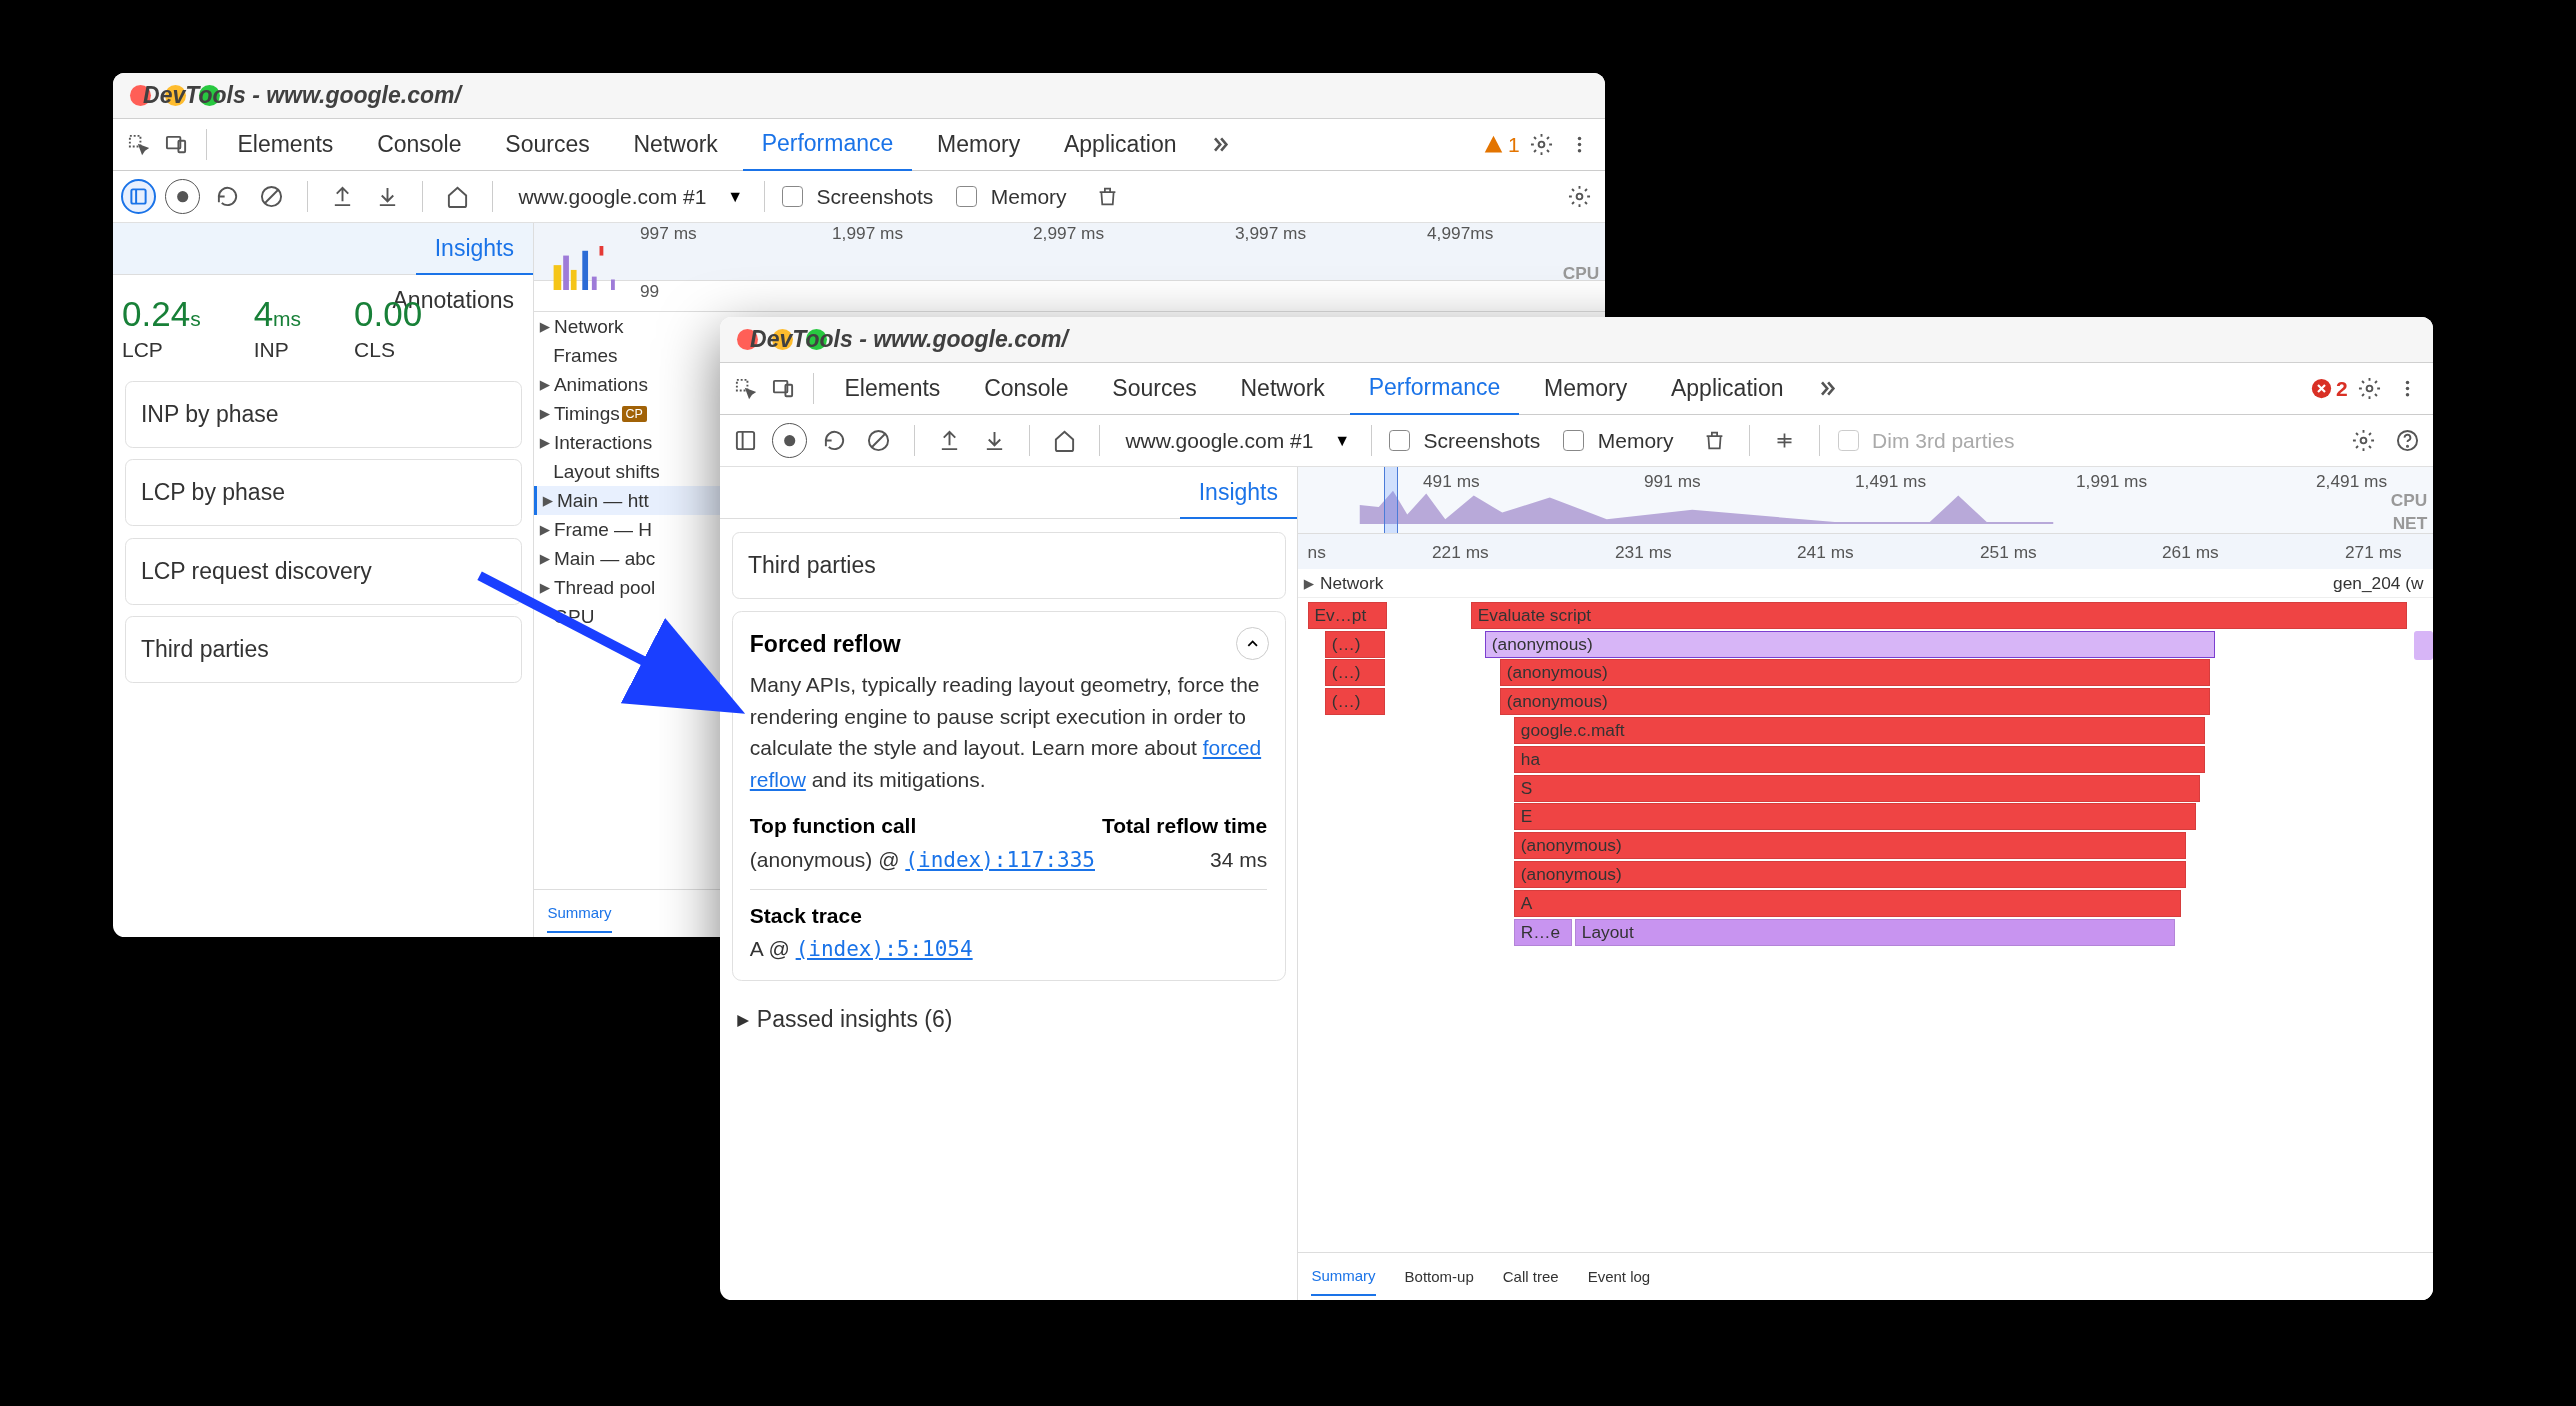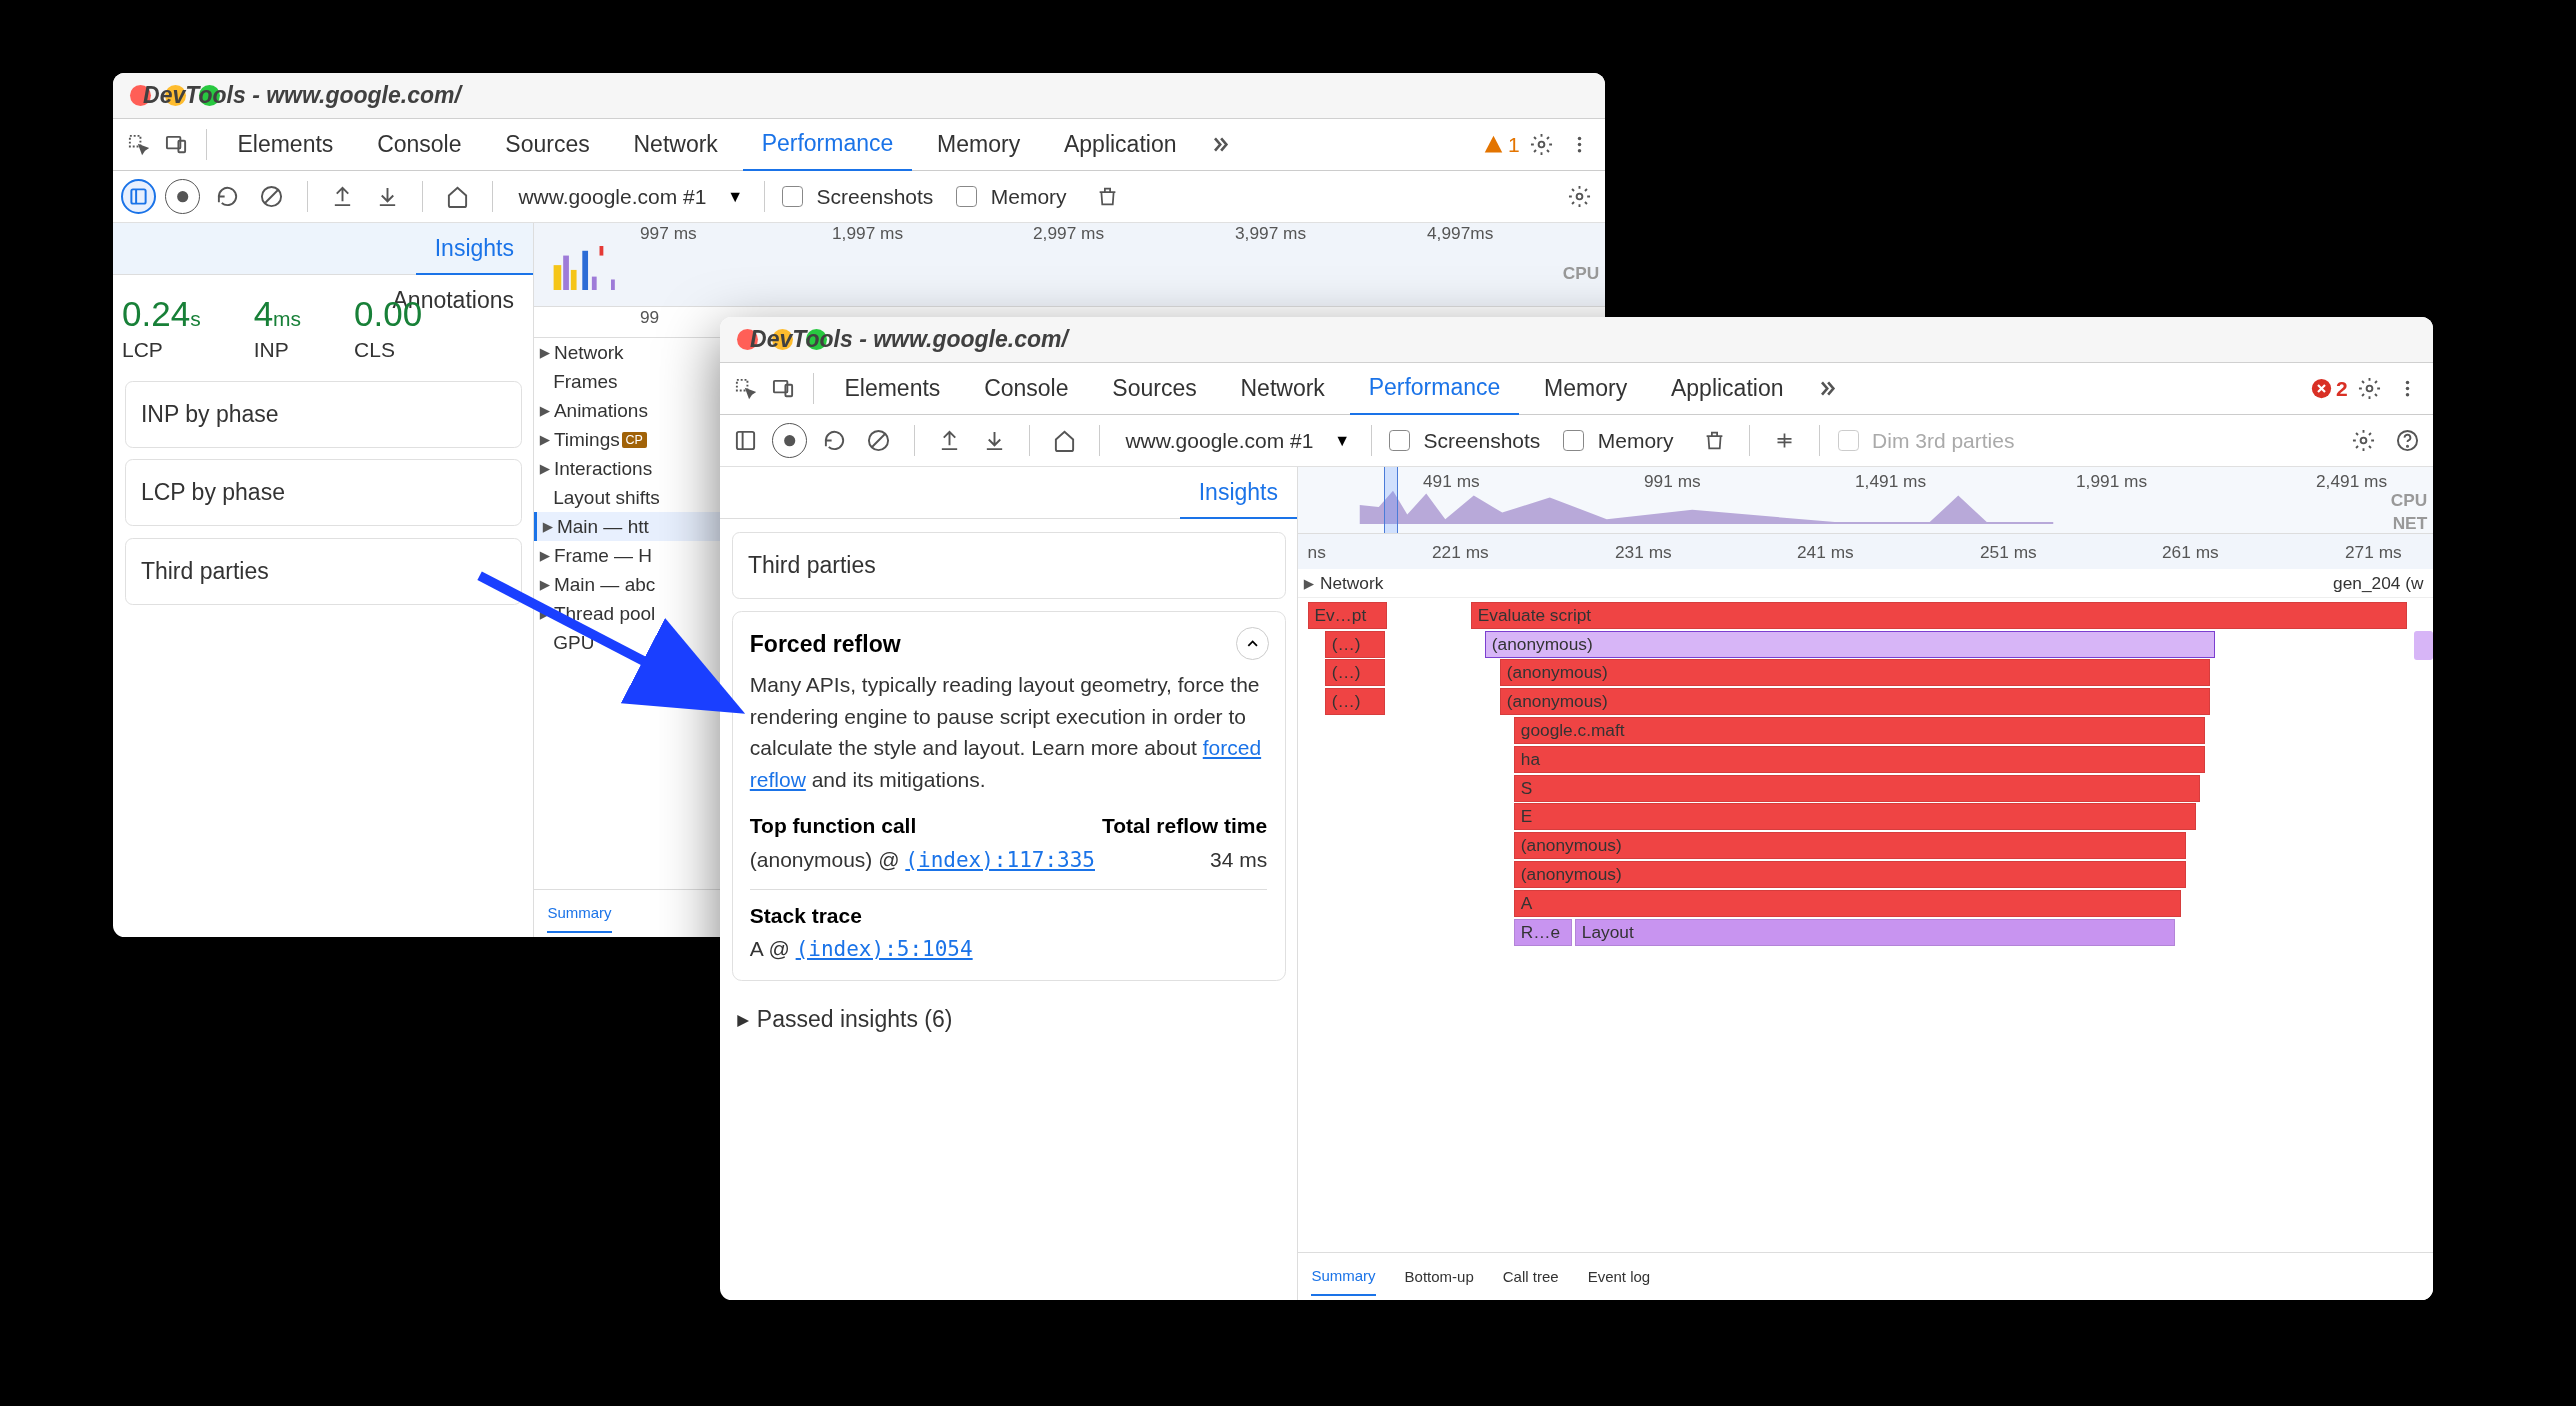--- a/index.html
+++ b/index.html
@@ -219,25 +219,26 @@
             <div class="metric-lbl">INP</div>
           </div>
         <div class="metric">
             <div class="metric-val"><span>0.00</span></div>
             <div class="metric-lbl">CLS</div>
           </div>
       </div>
       <div class="insight-list">
         <div class="insight-card">INP by phase</div>
         <div class="insight-card">LCP by phase</div>
+        <div class="insight-card">LCP request discovery</div>
         <div class="insight-card">Third parties</div>
       </div>
     </div>
     <div class="main-area">
-      <div class="ruler" style="background:#f0f4fa;height:84px;">
+      <div class="ruler" style="background:#f0f4fa;height:58px;">
         <span style="left:106px">997 ms</span>
         <span style="left:298px">1,997 ms</span>
         <span style="left:499px">2,997 ms</span>
         <span style="left:701px">3,997 ms</span>
         <span style="left:893px">4,997ms</span>
         <div class="cpu-lbl" style="top:40px">CPU</div>
         <svg style="position:absolute;left:0;top:23px;width:154px;height:44px" viewBox="0 0 160 46" width="154" height="44">
             <rect x="20" y="20" width="8" height="26" fill="#f5c518"></rect>
             <rect x="30" y="10" width="6" height="36" fill="#9e7bd8"></rect>
             <rect x="38" y="25" width="6" height="21" fill="#f5c518"></rect>

